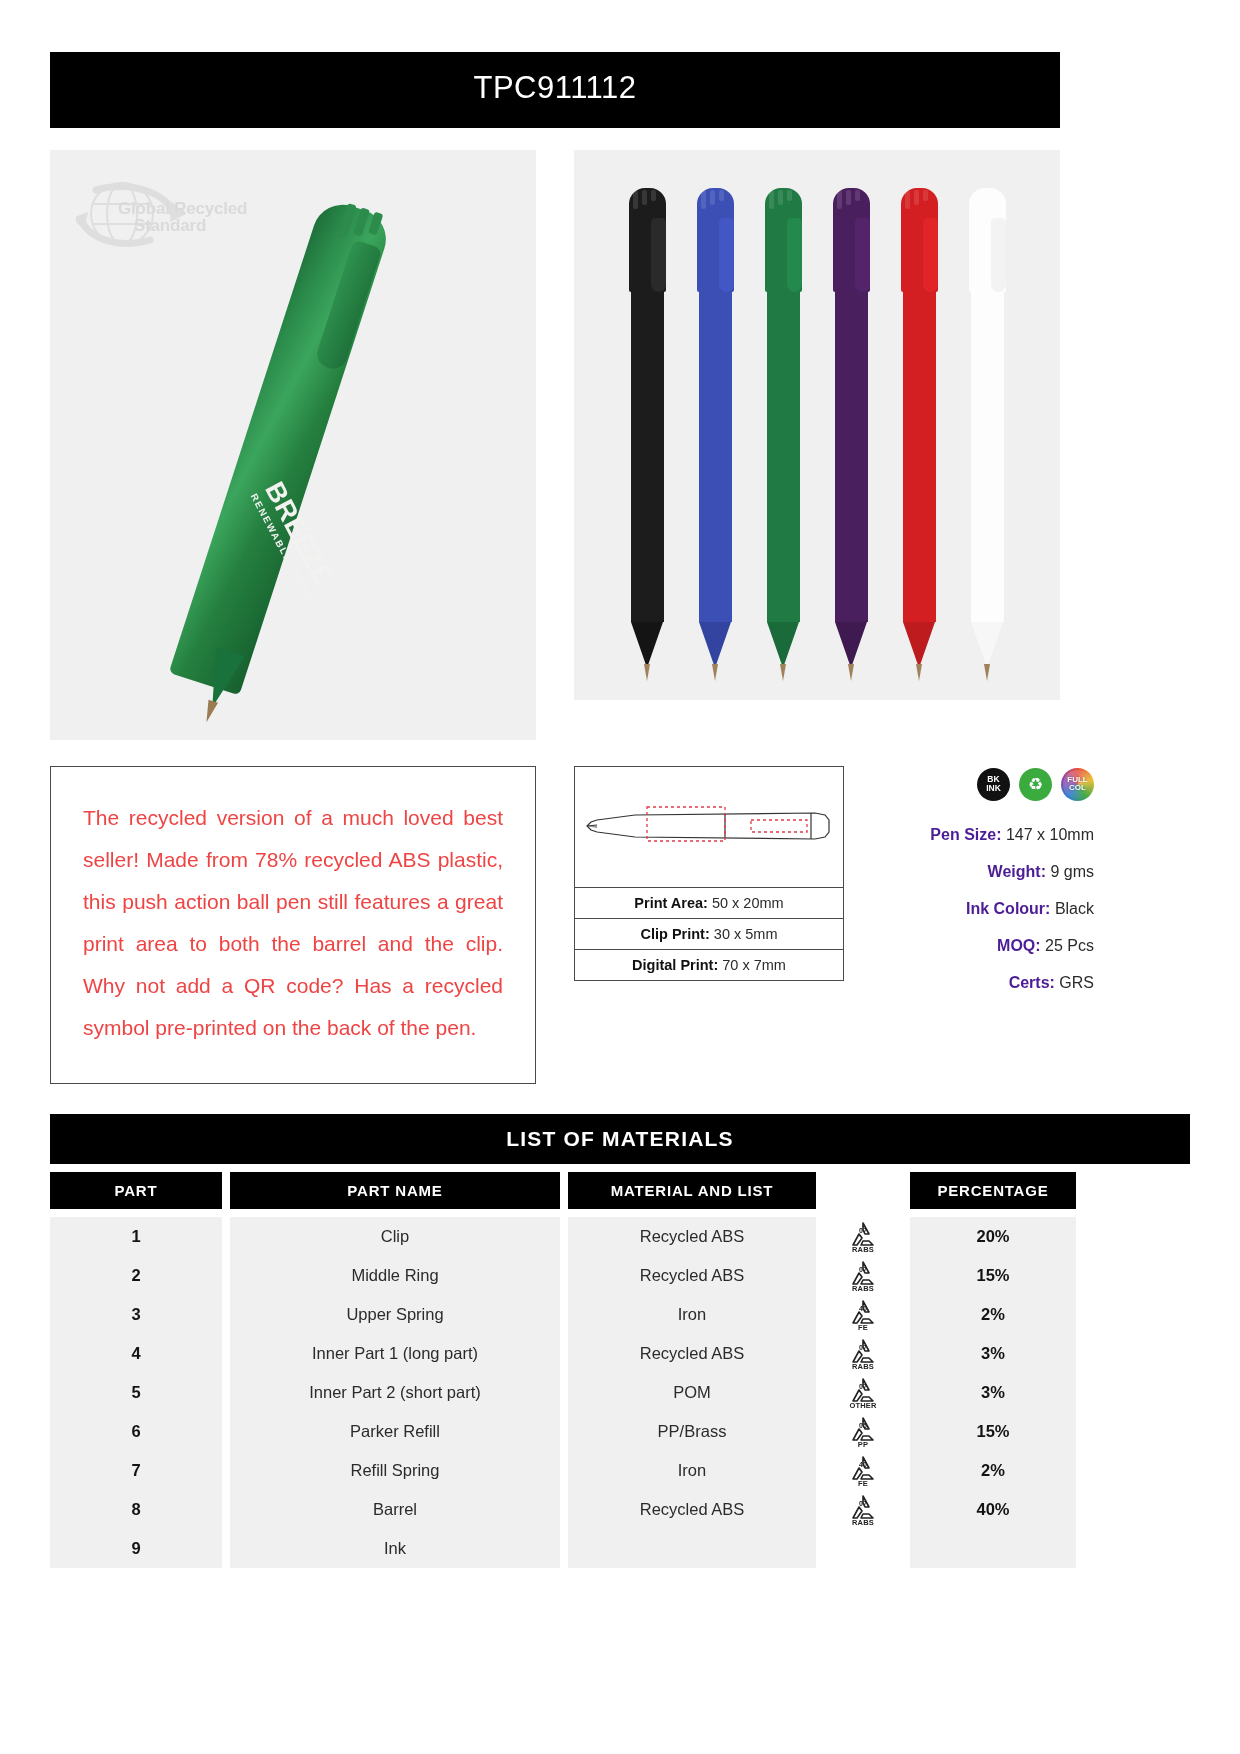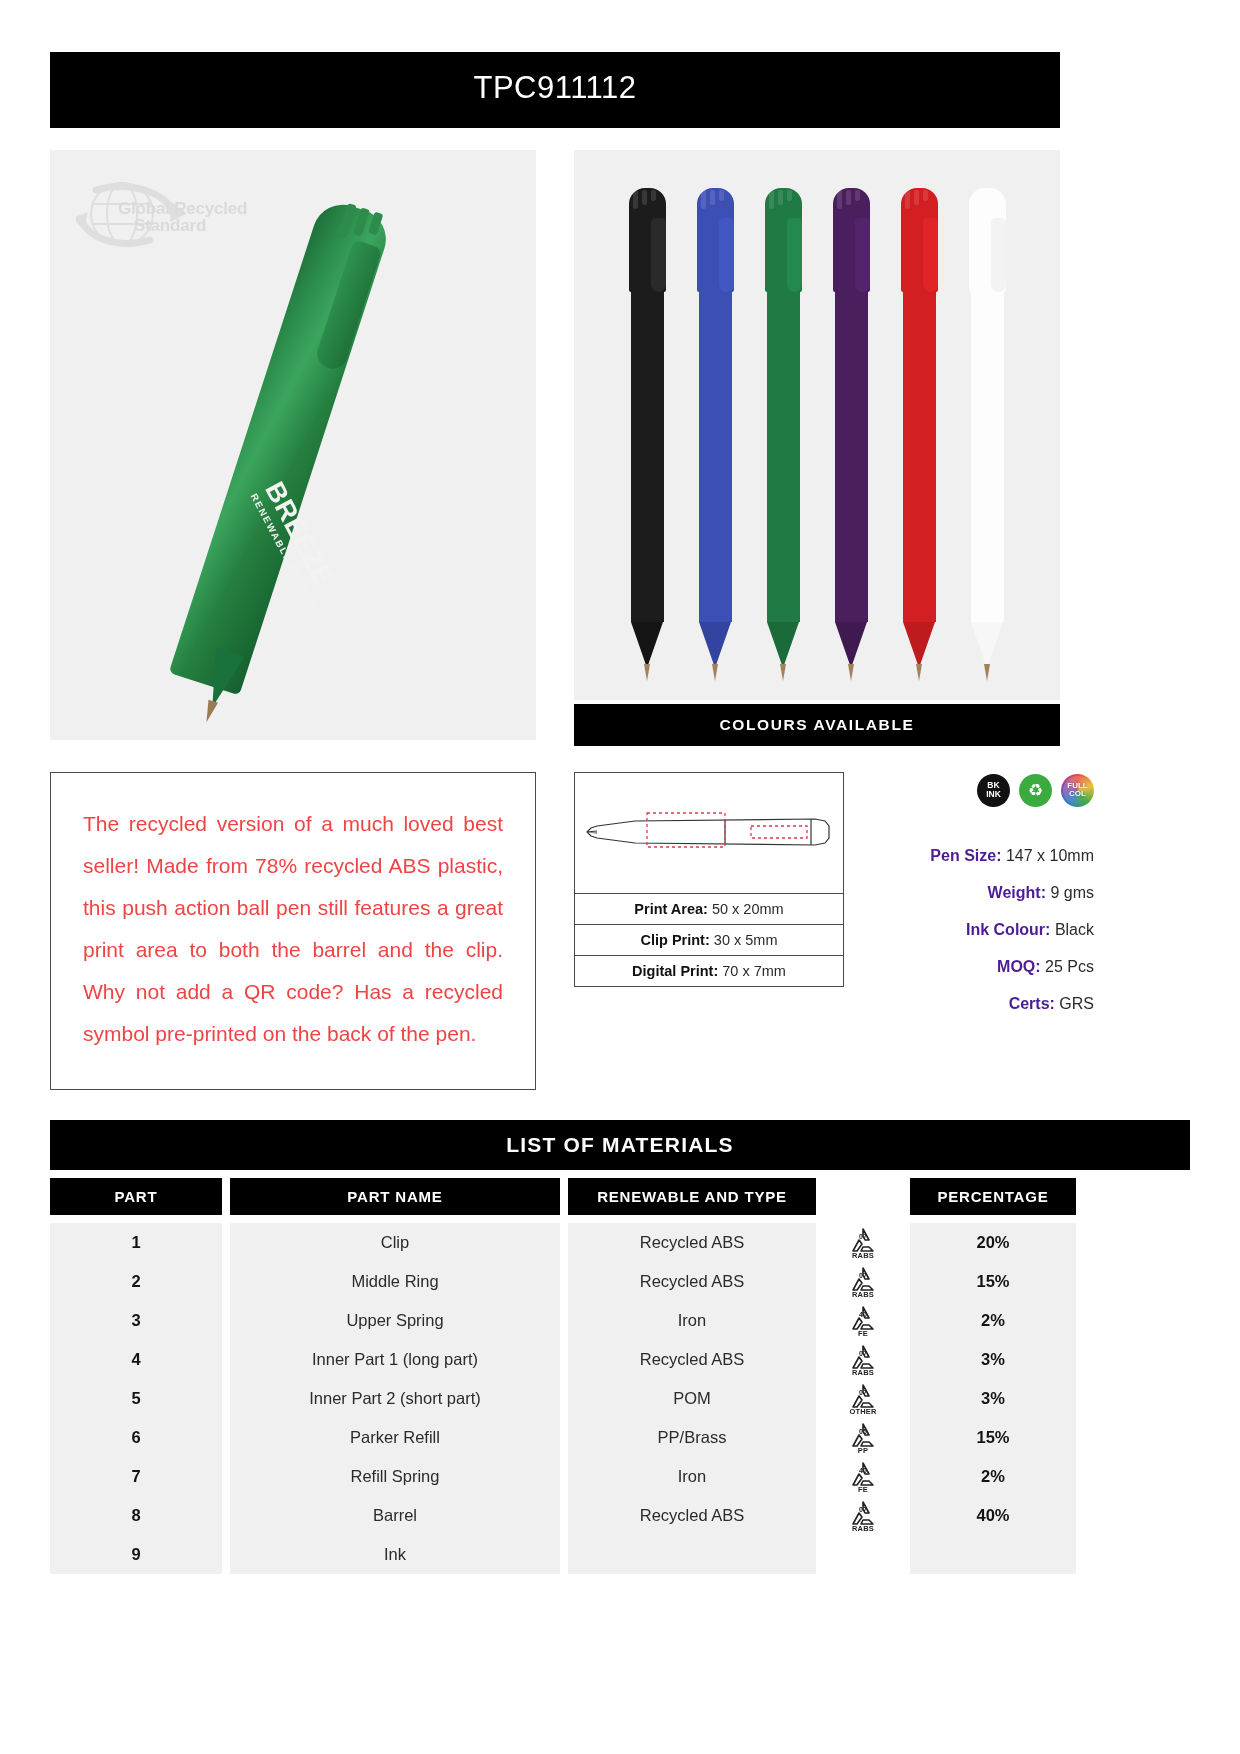--- a/index.html
+++ b/index.html
@@ -199,21 +199,21 @@
     border: 1.5px solid #4a4a4a;
     border-top: none;
     text-align: center;
     font-size: 14.5px;
     padding: 7px 6px;
     color: #2b2b2b;
   }
   .print-table .prow b { font-weight: 700; color:#111; }
 
   .spec-col { width: 212px; padding-top: 2px; }
-  .badge-row { display: flex; justify-content: flex-end; gap: 9px; margin-bottom: 41px; }
+  .badge-row { display: flex; justify-content: flex-end; gap: 9px; margin-bottom: 26px; }
   .badge { width: 33px; height: 33px; border-radius: 50%; position: relative;
            display:flex; align-items:center; justify-content:center; flex-direction:column; }
   .badge.bk { background:#111; color:#fff; }
   .badge.bk .t1 { font-size: 8.5px; font-weight:800; line-height:1; }
   .badge.bk .t2 { font-size: 8.5px; font-weight:800; line-height:1.1; }
   .badge.rec { background:#3bab3f; color:#fff; font-size: 17px; }
   .badge.full { background: conic-gradient(#e84b3c,#f2c12e,#3bab3f,#2f7fd1,#8e44ad,#e84b3c);
                 color:#fff; }
   .badge.full .inner { position:absolute; left:2px; top:2px; right:2px; bottom:2px;
                        border-radius:50%; display:flex; flex-direction:column;
@@ -380,21 +380,20 @@
               <i></i>
               <i></i>
               <i></i>
             </div>
           <div class="clip" style="background:#f3f3f3"></div>
           <div class="barrel" style="background:#fdfdfd"></div>
           <div class="cone" style="border-top-color:#f7f7f7"></div>
           <div class="nib"></div>
         </div>
       </div>
-      <div class="colours-bar">COLOURS AVAILABLE</div>
     </div>
   </div>
 
   <div class="mid-row">
 
     <div class="desc-box">
       <p>The recycled version of a much loved best seller! Made from 78% recycled ABS plastic, this push action ball pen still features a great print area to both the barrel and the clip. Why not add a QR code? Has a recycled symbol pre-printed on the back of the pen.</p>
     </div>
 
     <div class="print-col">
@@ -463,21 +462,21 @@
         <span>GRS</span>
       </div>
     </div>
   </div>
 
   <div class="lom-bar">LIST OF MATERIALS</div>
 
   <div class="mat-head">
     <div class="c-part">PART</div>
     <div class="c-name">PART NAME</div>
-    <div class="c-mat">RENEWABLE AND TYPE</div>
+    <div class="c-mat">MATERIAL AND LIST</div>
     <div class="c-sym" style="background:transparent"></div>
     <div class="c-pct">PERCENTAGE</div>
   </div>
 
   <div class="mat-body">
 
     <div class="mat-col c-part">
       <div class="mat-cell bold">1</div>
       <div class="mat-cell bold">2</div>
       <div class="mat-cell bold">3</div>

